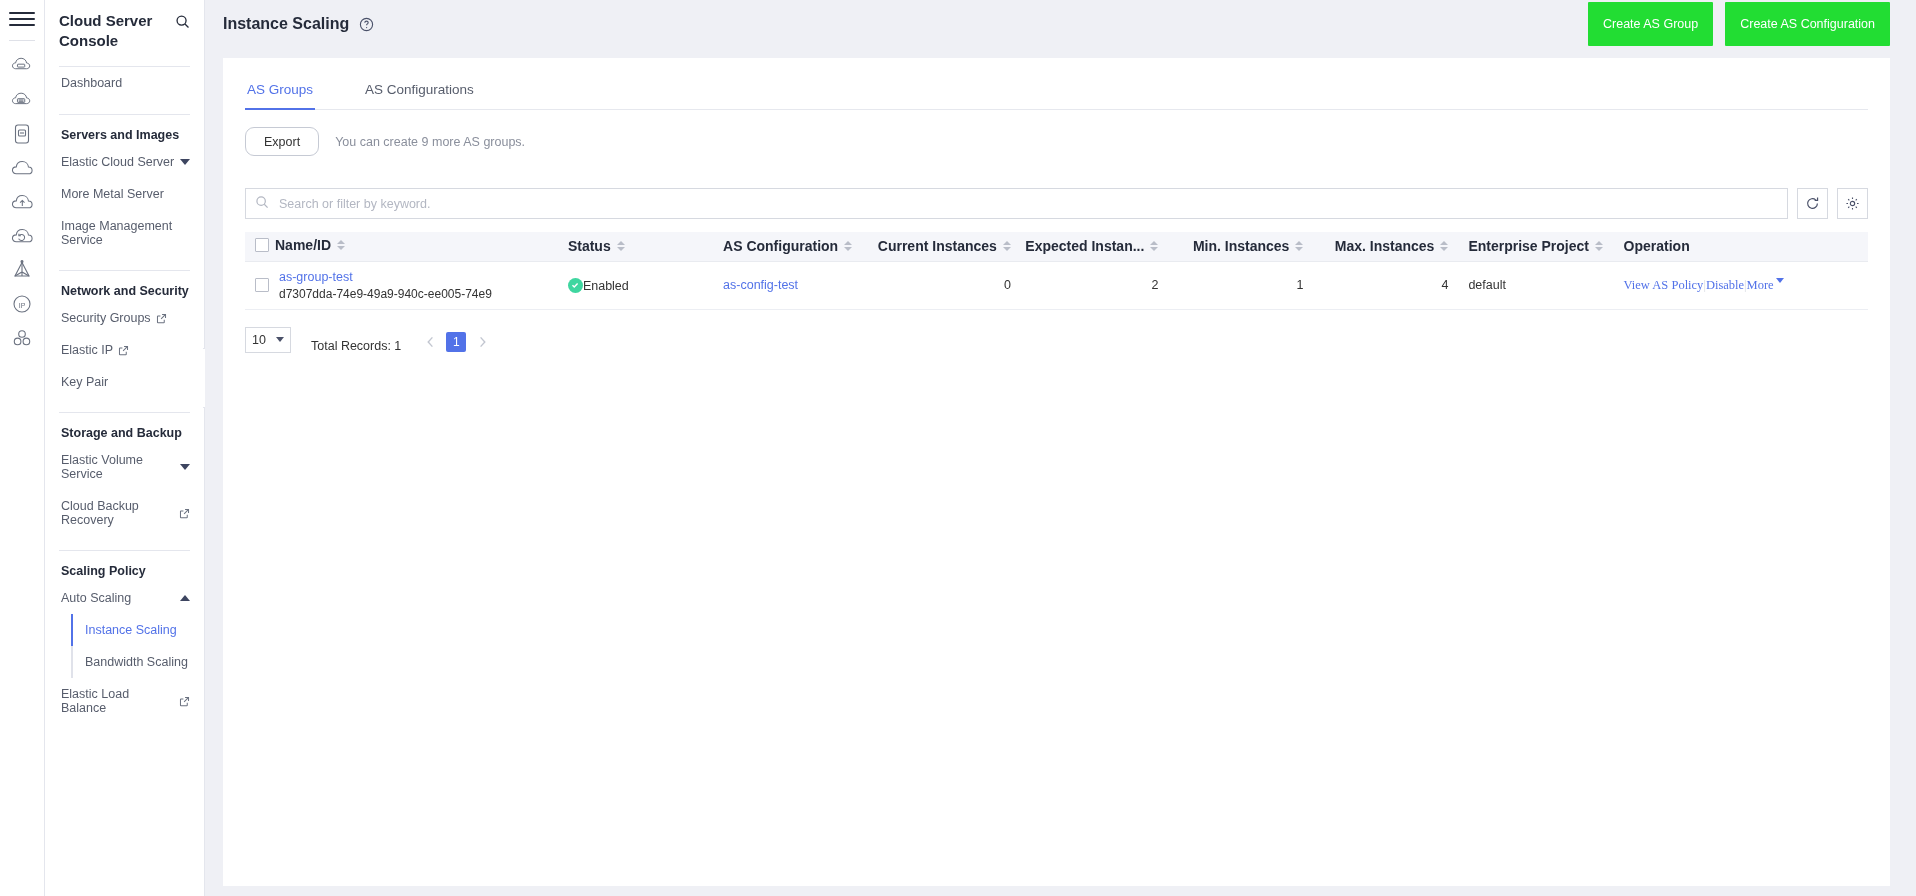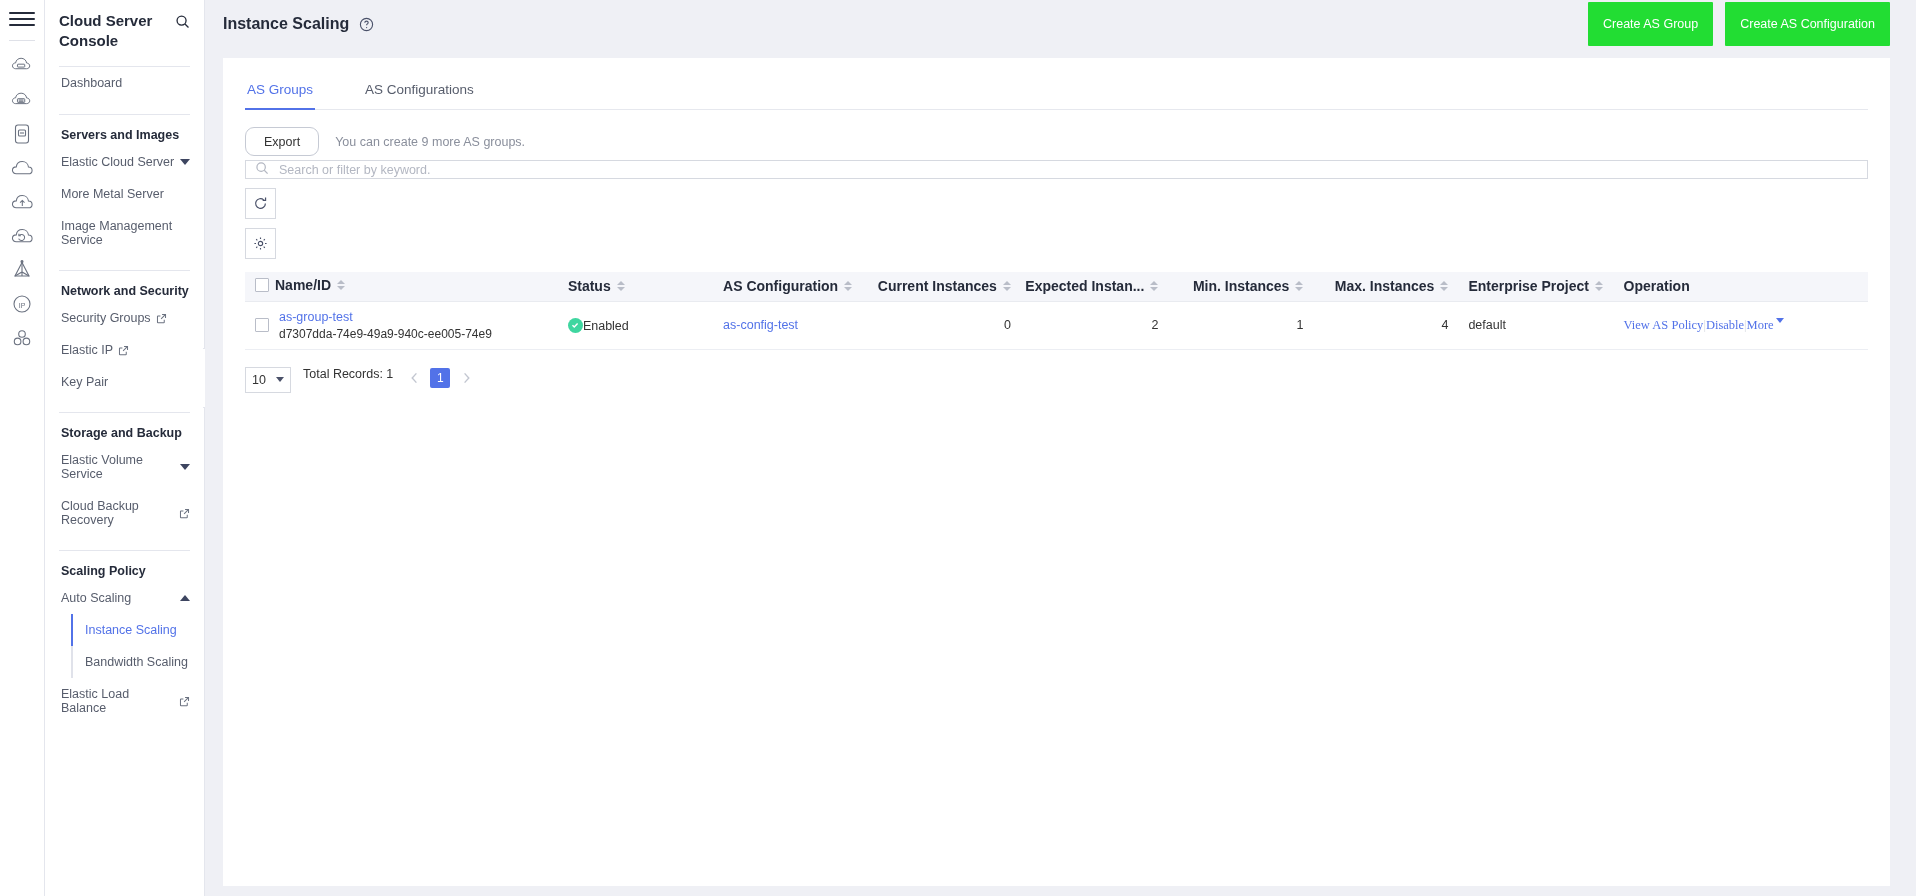--- a/index.html
+++ b/index.html
@@ -124,21 +124,21 @@
   .tab.active { color: #5272e8; border-bottom-color: #5272e8; }
 
   .toolbar { display: flex; align-items: center; padding: 17px 0 0 0; gap: 16px; }
   .btn-export {
     background: #ffffff; border: 1px solid #c6cad4; color: #333;
     height: 29px; padding: 0 18px; font-size: 12.5px; cursor: pointer;
     font-family: "Liberation Sans", sans-serif; border-radius: 9px;
   }
   .tip { font-size: 12.5px; color: #8a8f9c; }
 
-  .searchrow { display: flex; gap: 9px; margin-top: 4px; flex-direction: column; }
+  .searchrow { display: flex; gap: 9px; margin-top: 32px; }
   .searchbox {
     flex: 1; height: 31px; border: 1px solid #d6d9e0; background: #fff;
     display: flex; align-items: center; padding: 0 9px; gap: 8px;
   }
   .searchbox svg { color: #b3b7c2; }
   .searchbox input {
     border: none; outline: none; flex: 1; font-size: 12.5px; color: #333;
     font-family: "Liberation Sans", sans-serif;
   }
   .searchbox input::placeholder { color: #b3b7c2; }
@@ -175,21 +175,21 @@
   .status-cell { display: flex; align-items: flex-end; gap: 0; }
   .ok-badge {
     width: 15px; height: 15px; border-radius: 50%; background: #3fd6a0;
     display: inline-flex; align-items: center; justify-content: center; color: #fff;
   }
   .ops { display: flex; align-items: flex-start; color: #5272e8; font-family: Liberation Serif, serif; }
   .ops .sep { color: #d6d9e0; }
   .ops span.act { cursor: pointer; }
   .caret-sm { width:0;height:0;border-left:4px solid transparent;border-right:4px solid transparent;border-top:5px solid #5272e8; display:inline-block; margin-left:2px; }
 
-  .pager { display: flex; align-items: flex-start; gap: 12px; margin-top: 17px; }
+  .pager { display: flex; align-items: flex-end; gap: 20px; margin-top: 17px; }
   .pgsize {
     width: 46px; height: 26px; border: 1px solid #d6d9e0; background: #fff;
     display: flex; align-items: center; justify-content: space-between;
     padding: 0 6px; font-size: 12.5px; cursor: pointer;
   }
   .pgsize .caret-d { border-top-color: #4a5169; border-left-width:4px; border-right-width:4px; border-top-width:5px; }
   .total { font-size: 12.5px; color: #333; }
   .pgnav { display: flex; align-items: center; gap: 7px; }
   .pgarrow { width: 18px; height: 22px; display:flex; align-items:center; justify-content:center; color: #c2c6d0; cursor: pointer; font-size: 14px; }
   .pgnum {

